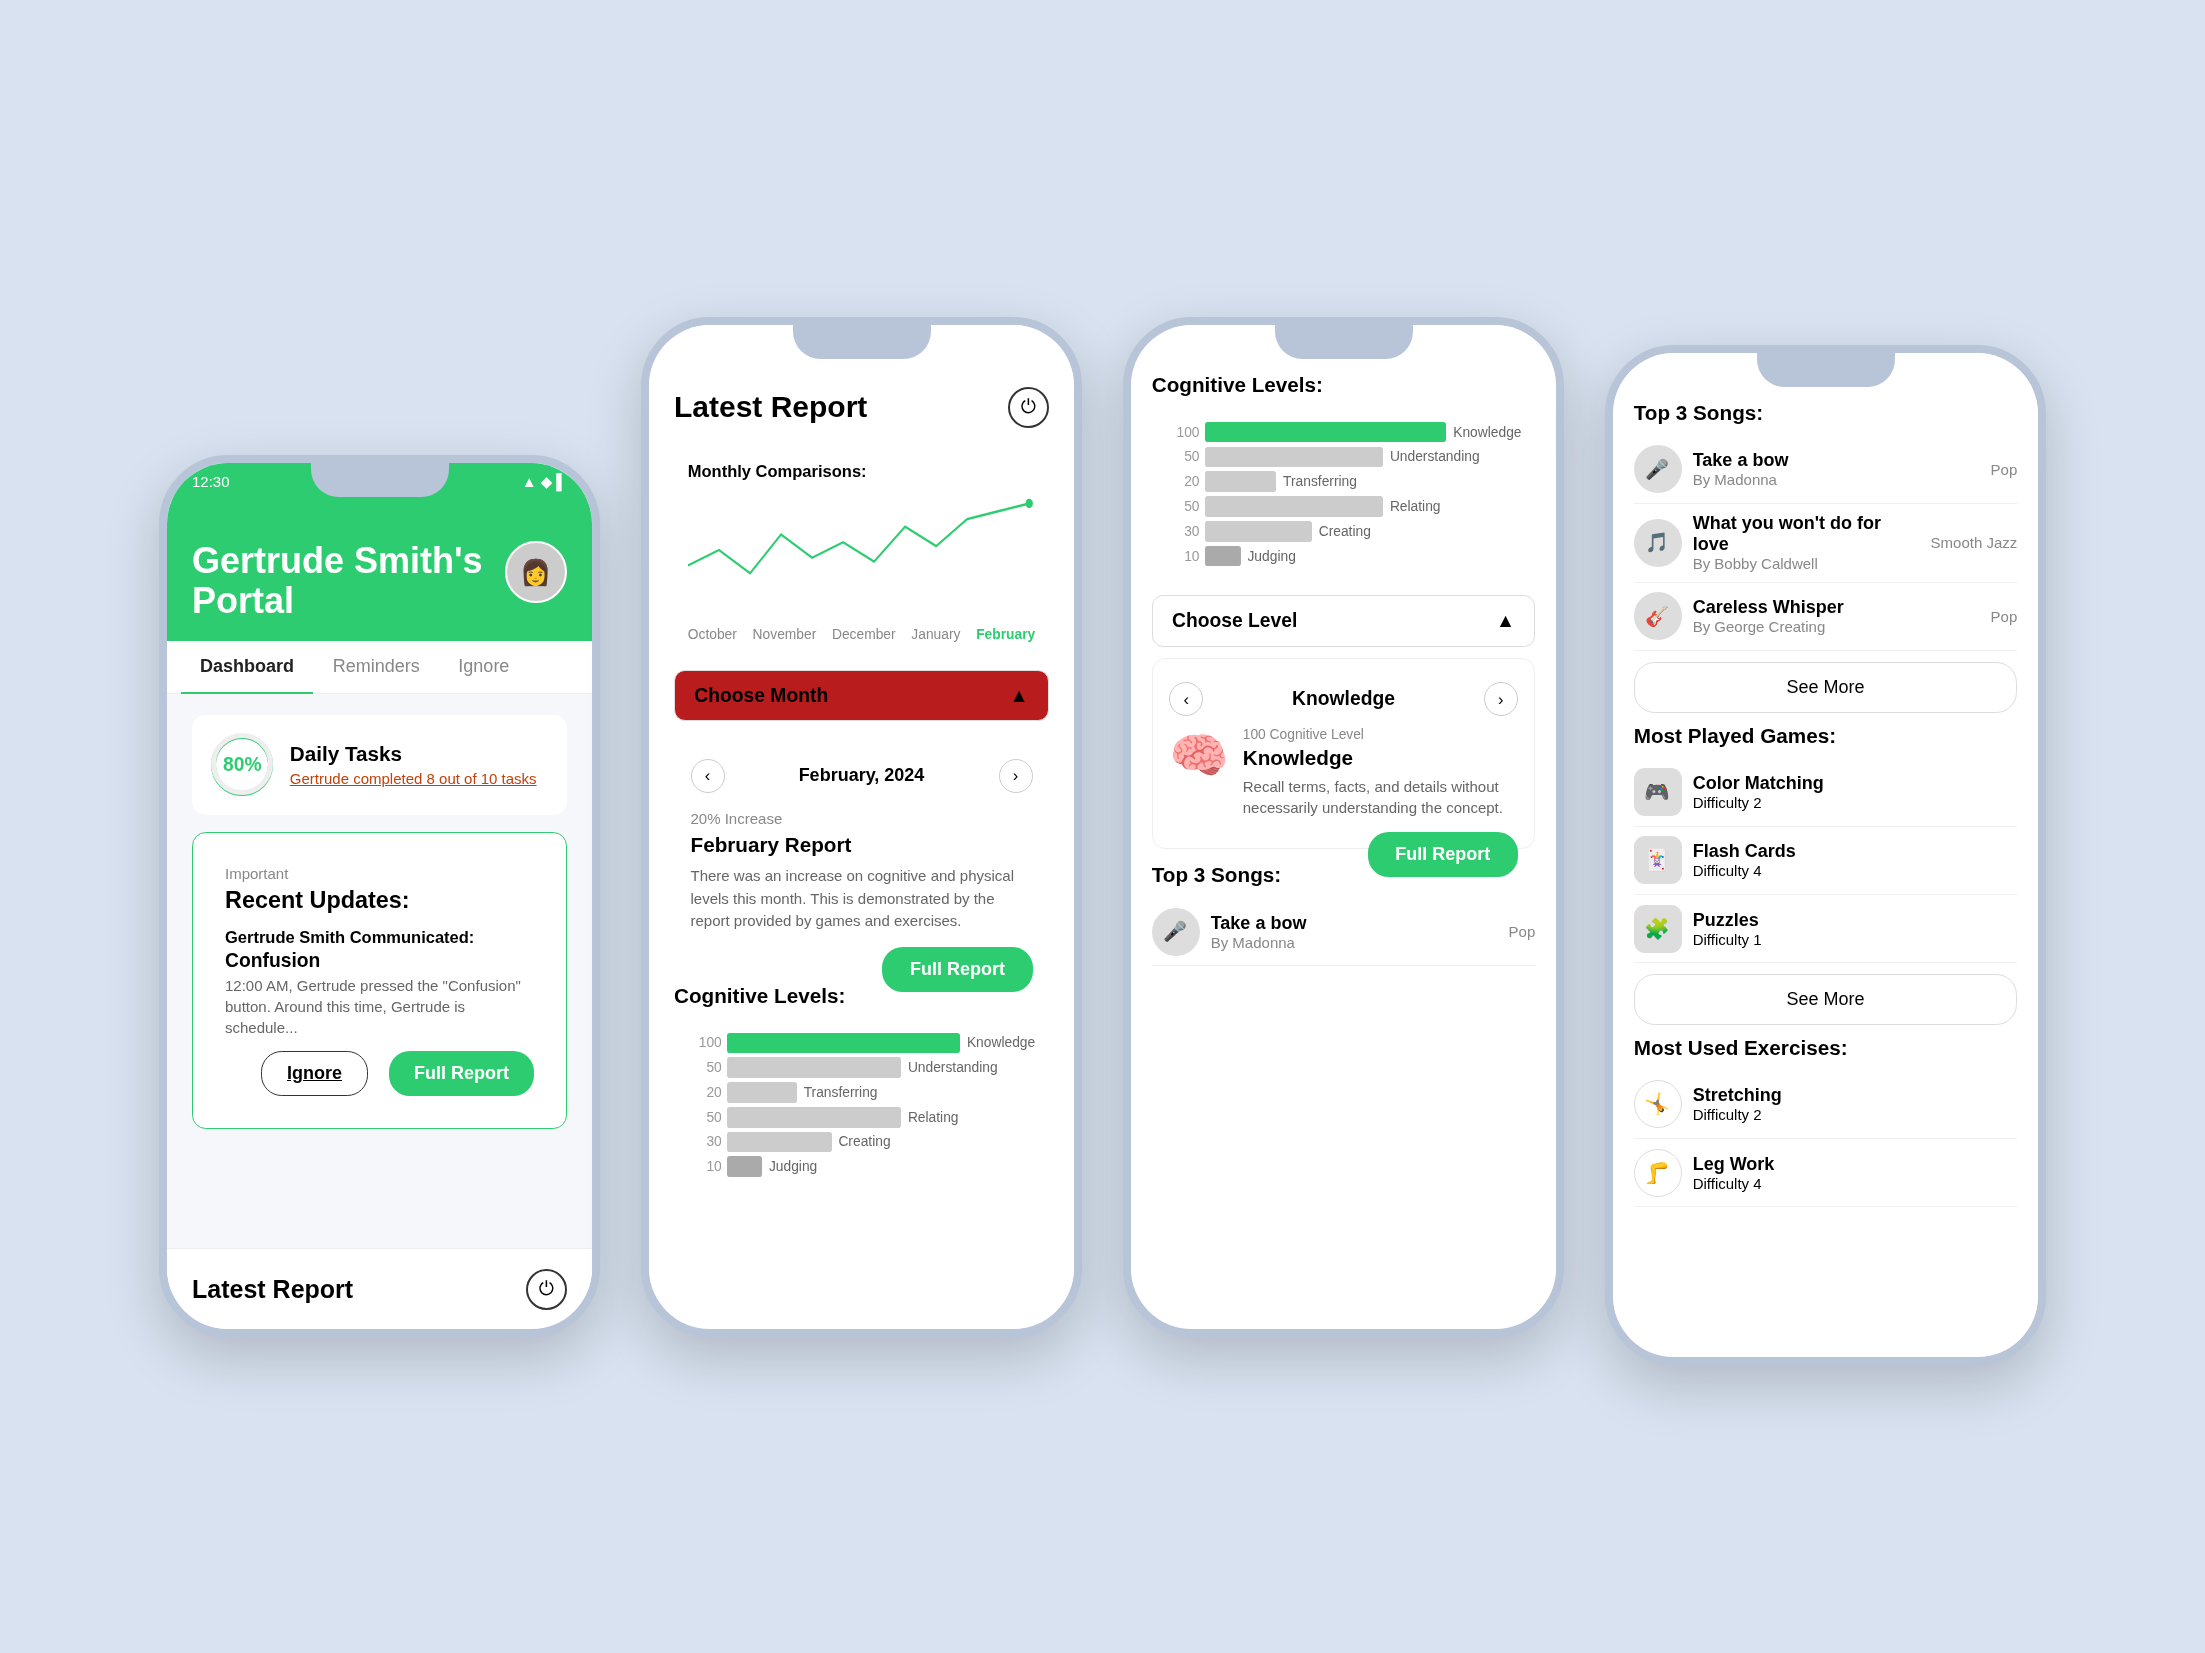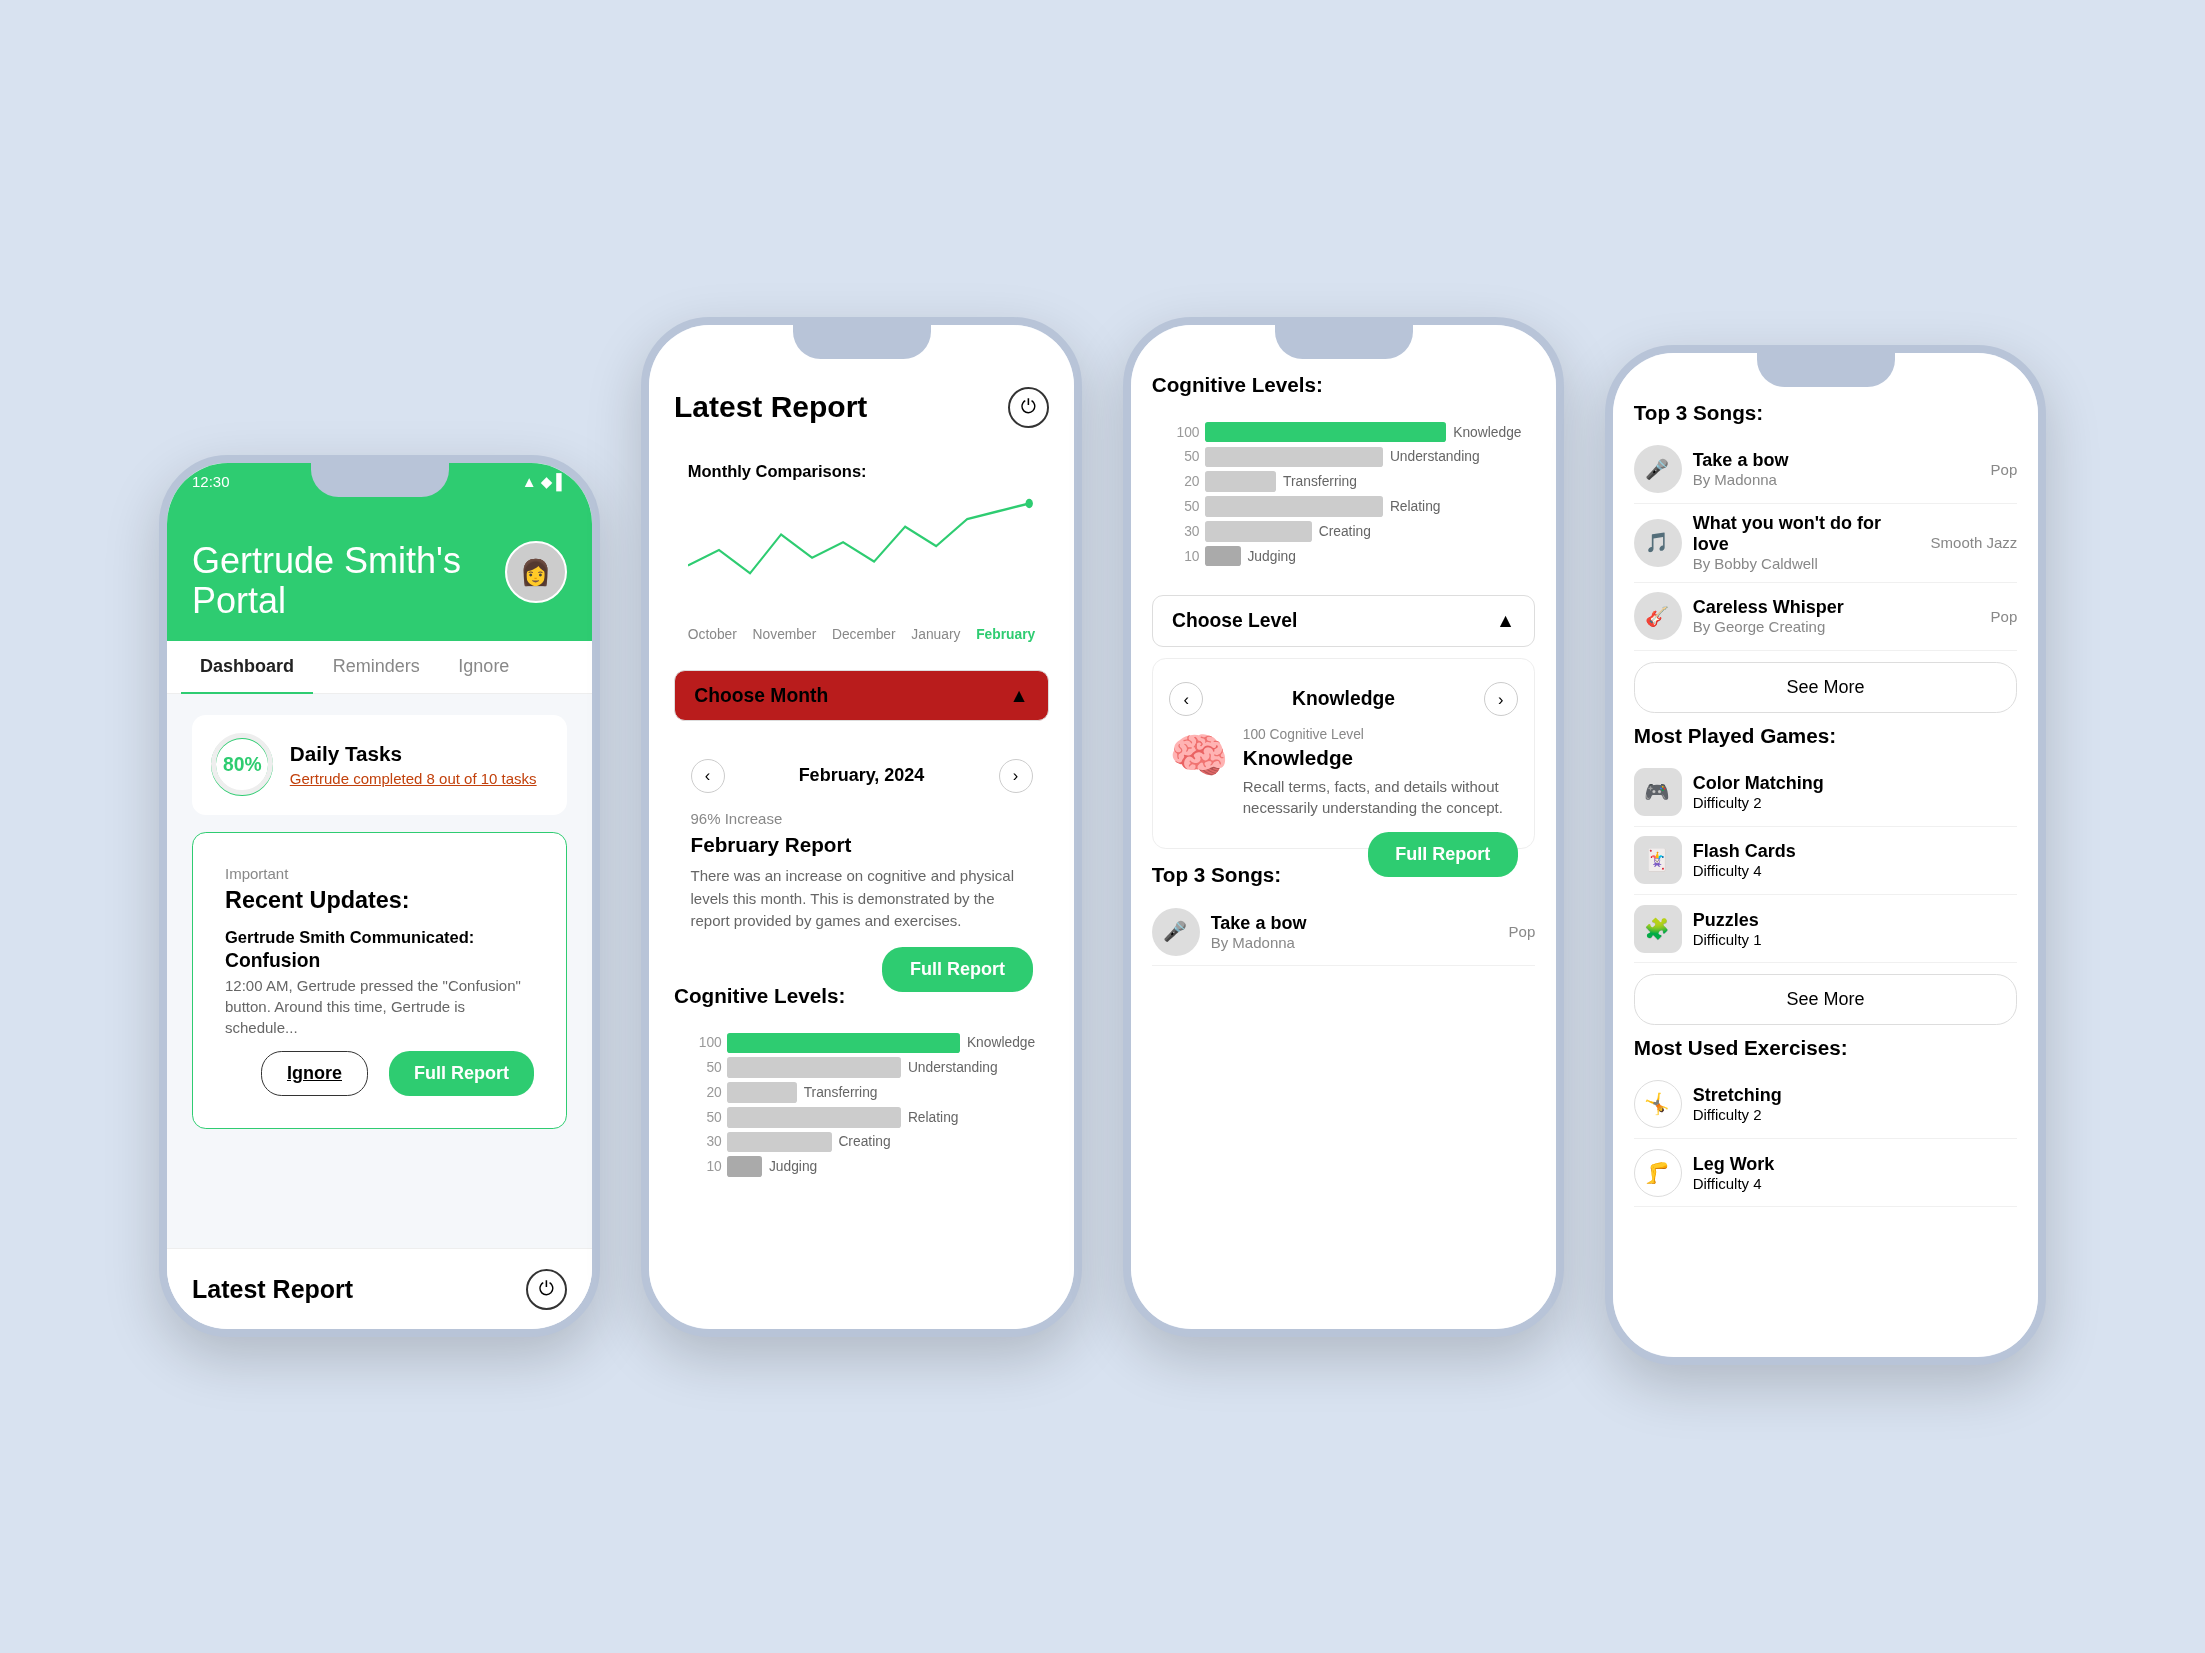--- a/index.html
+++ b/index.html
@@ -61,21 +61,21 @@
 
     
     .p1-header {
       background: #2ecc71;
       padding: 48px 25px 20.7px;
       display: flex;
       align-items: flex-start;
       justify-content: space-between;
     }
     .p1-header-text { color: white; }
-    .p1-header-text h2 { font-size: 36px; font-weight: 400; line-height: 1.1; }
+    .p1-header-text h2 { font-size: 36px; font-weight: 700; line-height: 1.1; }
     .p1-avatar {
       width: 62px; height: 62px;
       border-radius: 50%;
       background: #ccc;
       overflow: hidden;
       border: 2.1px solid white;
       flex-shrink: 0;
       display: flex; align-items: center; justify-content: center;
       font-size: 25px;
     }
@@ -461,21 +461,21 @@
         <span>Choose Month</span>
         <span>▲</span>
       </div>
 
       <div style="background:white; border-radius:11px; padding:16.5px; margin-bottom:13.8px;">
         <div class="month-nav">
           <div class="nav-arrow">‹</div>
           <span>February, 2024</span>
           <div class="nav-arrow">›</div>
         </div>
-        <div class="p2-increase">96% Increase</div>
+        <div class="p2-increase">20% Increase</div>
         <div class="p2-report-title">February Report</div>
         <div class="p2-report-text">There was an increase on cognitive and physical levels this month. This is demonstrated by the report provided by games and exercises.</div>
         <div style="text-align:right;">
           <button class="full-report-btn">Full Report</button>
         </div>
       </div>
 
       <div class="p2-cog-section">
         <div class="section-title">Cognitive Levels:</div>
         <div style="background:white; border-radius:11px; padding:13.8px;">

